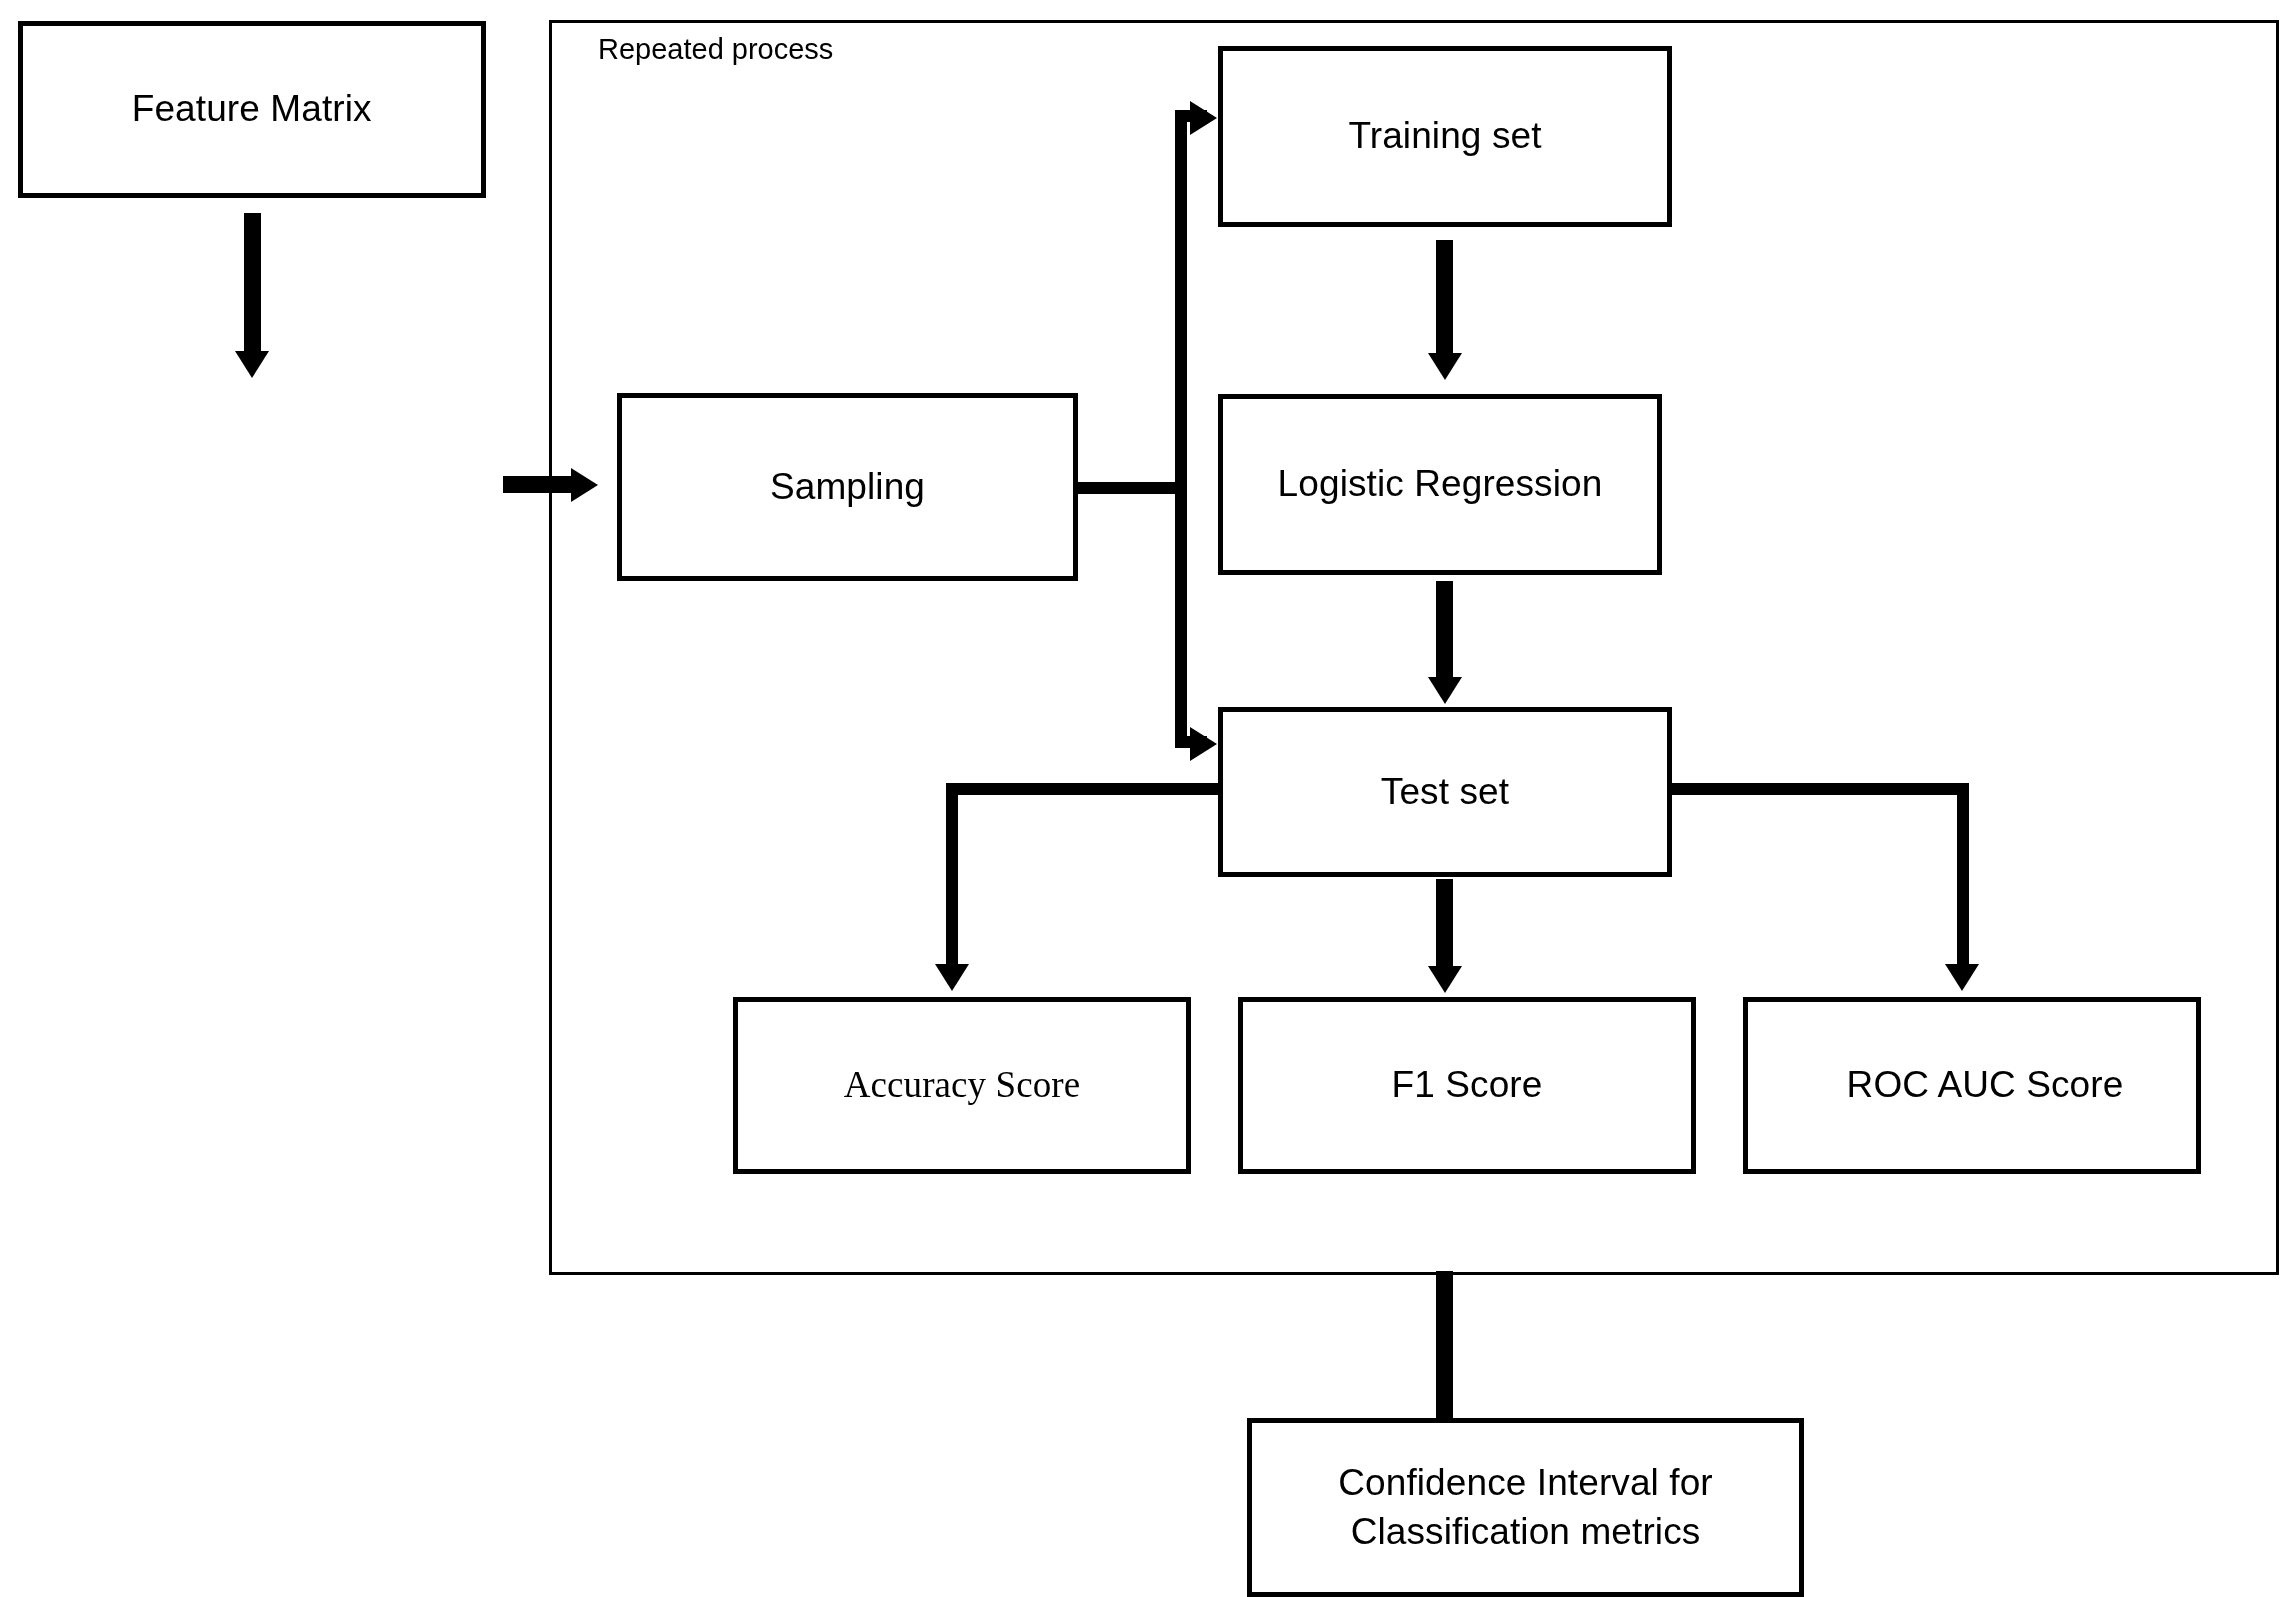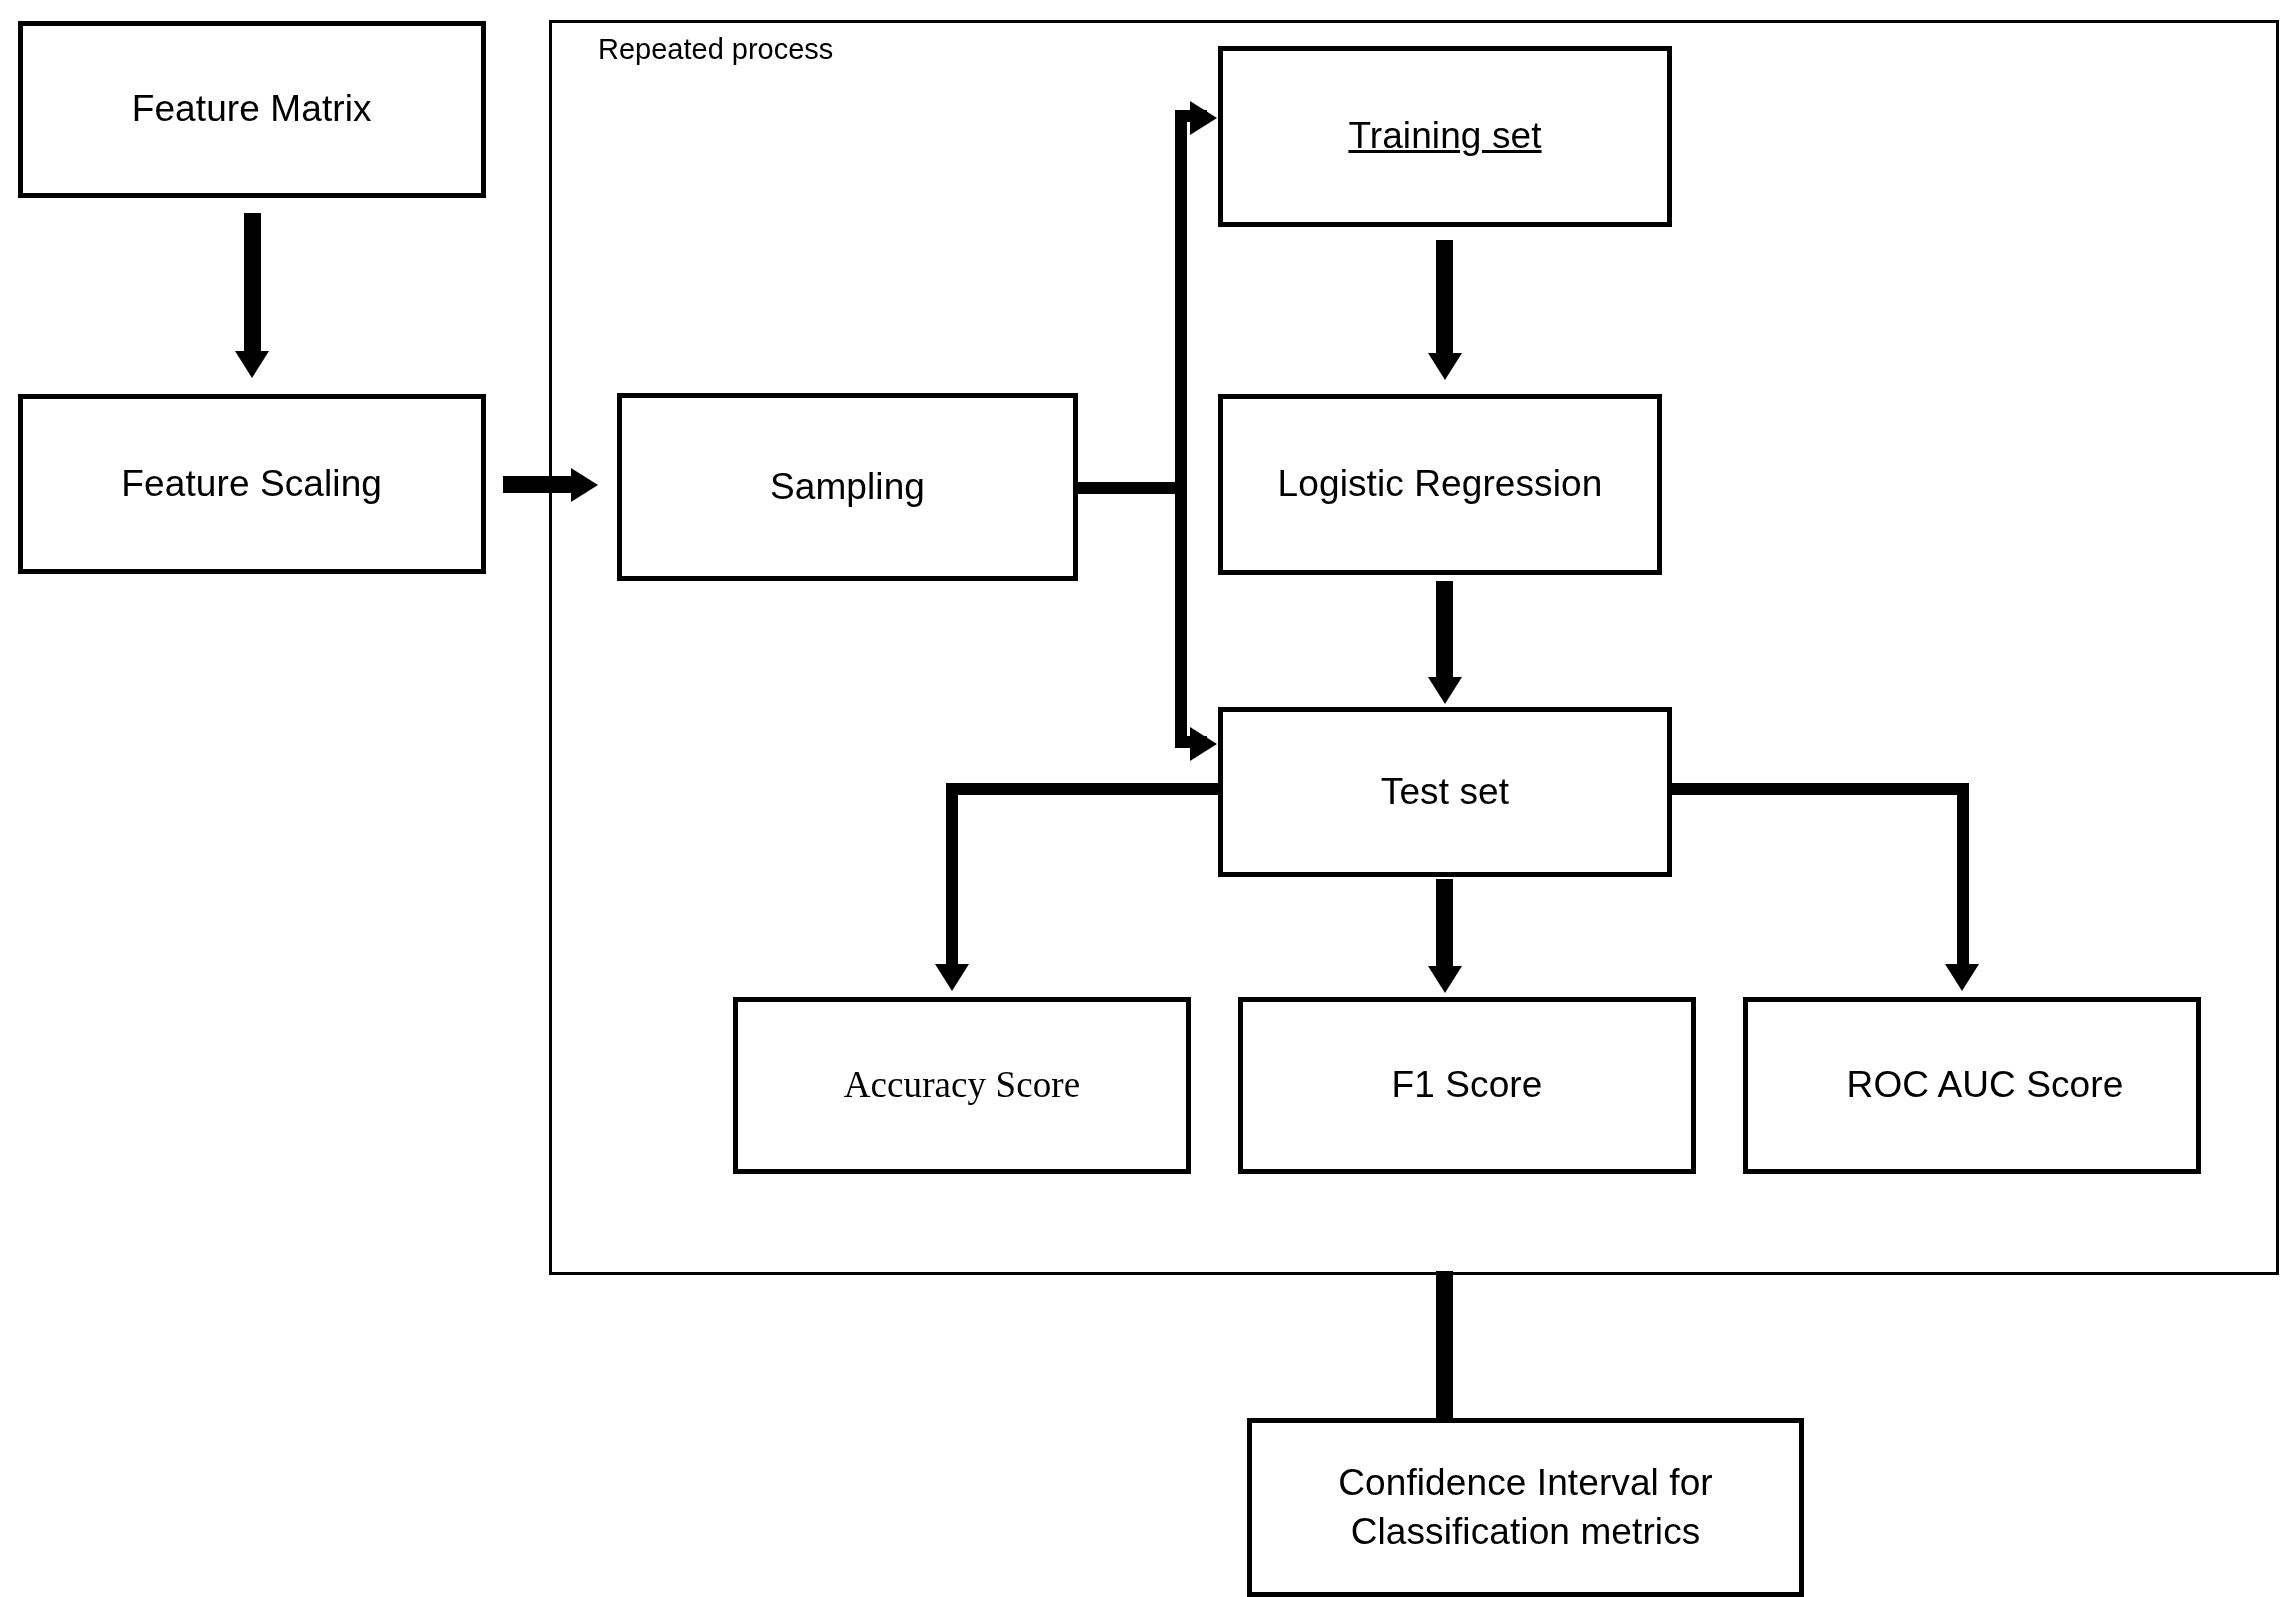--- a/index.html
+++ b/index.html
@@ -80,42 +80,39 @@
   <div id="repeated-container"></div>
   <div id="repeated-label">Repeated process</div>
 
   <div class="node" style="left:17.7px; top:21px; width:468px; height:177px;">
     <span>Feature Matrix</span>
   </div>
 
   <div class="shaft-v" style="left:244px; top:213px; height:142px;"></div>
   <div class="arrow-head ah-down" style="left:235px; top:351px;"></div>
 
-  <div class="node" style="left:17.7px; top:394px; width:468px; height:180px;">
-    <span>Feature Scaling</span>
-  </div>
 
   <div class="shaft-h" style="left:503px; top:476px; width:71px;"></div>
   <div class="arrow-head ah-right" style="left:571px; top:468px;"></div>
 
   <div class="node" style="left:617px; top:393px; width:461px; height:188px;">
     <span>Sampling</span>
   </div>
 
   <div class="conn conn-h" style="left:1074px; top:482px; width:113px;"></div>
 
   <div class="conn conn-v" style="left:1175px; top:110px; height:638px;"></div>
 
   <div class="conn conn-h" style="left:1175px; top:110px; width:32px;"></div>
   <div class="arrow-head ah-right" style="left:1190px; top:101px;"></div>
 
   <div class="conn conn-h" style="left:1175px; top:736px; width:32px;"></div>
   <div class="arrow-head ah-right" style="left:1190px; top:727px;"></div>
 
-  <div class="node" style="left:1218px; top:46px; width:454px; height:181px;text-decoration:underline;">
+  <div class="node" style="left:1218px; top:46px; width:454px; height:181px;">
     <span>Training set</span>
   </div>
 
   <div class="shaft-v" style="left:1436px; top:240px; height:117px;"></div>
   <div class="arrow-head ah-down" style="left:1428px; top:353px;"></div>
 
   <div class="node" style="left:1218px; top:394px; width:444px; height:181px;">
     <span>Logistic Regression</span>
   </div>
 

